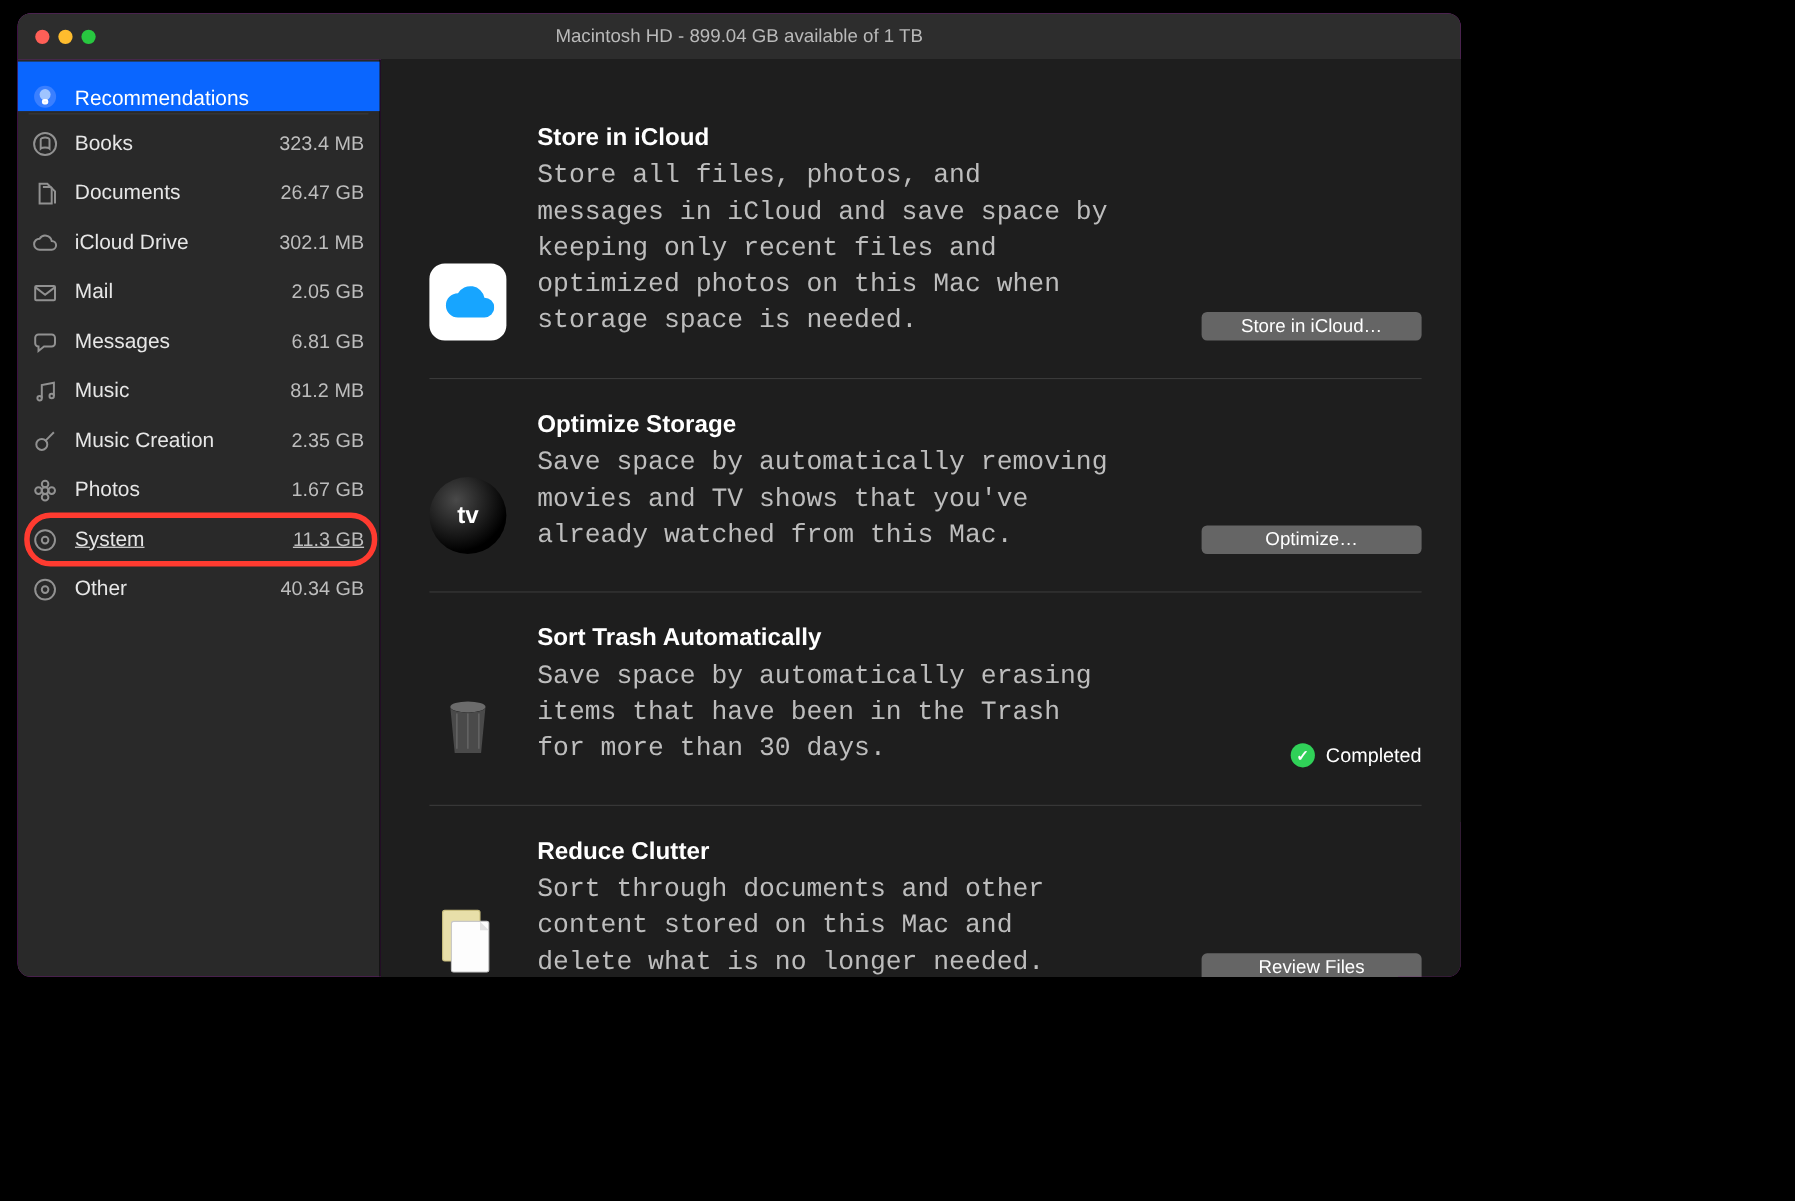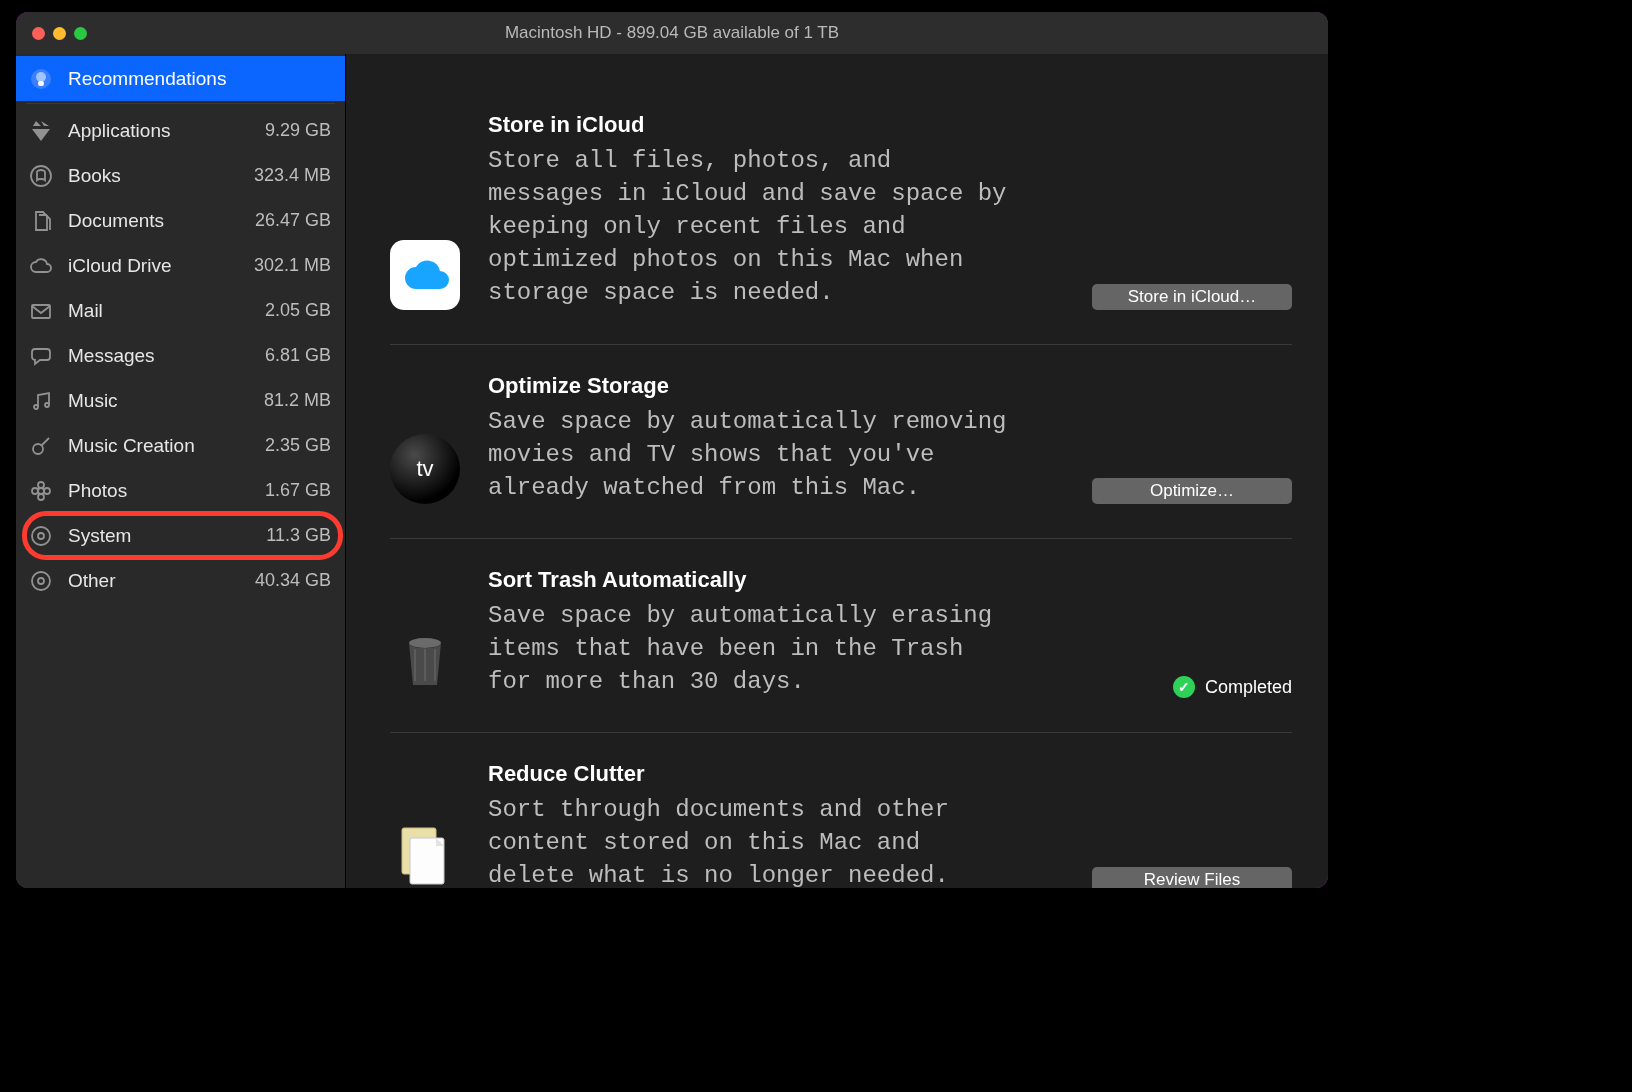--- a/index.html
+++ b/index.html
@@ -42,23 +42,24 @@
     padding-top:2px;
   }
   .sidebar-item {
     display:flex; align-items:center;
     height:45px;
     padding:0 14px 0 12px;
     color:#e6e6e6;
     font-size:19px;
     cursor:default;
   }
-  .sidebar-item.selected { background:#0a66ff; color:#fff; }
+  .sidebar-item.selected { background:#0a66ff; color:#fff;align-items:flex-end; }
   .sidebar-item.highlight-ring {
     position:relative;
+    text-decoration:underline;
   }
   .sidebar-item.highlight-ring::after{
     content:"";
     position:absolute; inset:-2px 2px -2px 6px;
     border:5px solid #ff3b30;
     border-radius:24px;
     pointer-events:none;
   }
   .sb-icon {
     width:26px; height:26px; margin-right:14px;
@@ -107,21 +108,21 @@
   .check {
     width:22px; height:22px; border-radius:50%;
     background:#30d158; margin-right:10px;
     display:flex; align-items:center; justify-content:center;
     color:#fff; font-size:14px; font-weight:700;
   }
   
   .icon-icloud{ background:#fff; }
   .icon-icloud svg{ width:48px; height:48px; }
   .icon-tv{ background:radial-gradient(circle at 35% 30%, #4a4a4a, #000 70%); border-radius:50%; }
-  .icon-tv span{ color:#fff; font-weight:400; font-size:22px; }
+  .icon-tv span{ color:#fff; font-weight:700; font-size:22px; }
   .icon-trash{ background:transparent; }
   .icon-trash svg{ width:52px; height:56px; }
   .icon-docs{ background:transparent; }
   .icon-docs svg{ width:58px; height:64px; }
 </style>
 </head>
 <body>
 
 <div class="window">
   <div class="titlebar">
@@ -143,29 +144,20 @@
               <circle cx="12" cy="12" r="10" fill="#3a7fff" stroke="none"></circle>
               <circle cx="12" cy="10" r="5" fill="#9fc4ff" stroke="none"></circle>
               <rect x="10" y="15" width="4" height="3" rx="1" fill="#e6efff"></rect>
             </svg>
         </span>
         <span class="sb-label">Recommendations</span>
       </div>
 
       <div class="sidebar-divider"></div>
 
-      <div class="sidebar-item">
-        <span class="sb-icon">
-          <svg viewBox="0 0 24 24" fill="currentColor">
-              <path d="M12 2l3 5h5L12 2zM4 7l3-5 5 5H4zm-1 3h18L12 22 3 10z"></path>
-            </svg>
-        </span>
-        <span class="sb-label">Applications</span>
-        <span class="sb-size">9.29 GB</span>
-      </div>
 
       <div class="sidebar-item">
         <span class="sb-icon">
           <svg viewBox="0 0 24 24" fill="none" stroke="currentColor" stroke-width="1.8">
               <circle cx="12" cy="12" r="10"></circle>
               <path d="M12 6c-2 0-4 1-4 2v8c1-1 3-1 4-1s3 0 4 1V8c0-1-2-2-4-2z"></path>
             </svg>
         </span>
         <span class="sb-label">Books</span>
         <span class="sb-size">323.4 MB</span>

